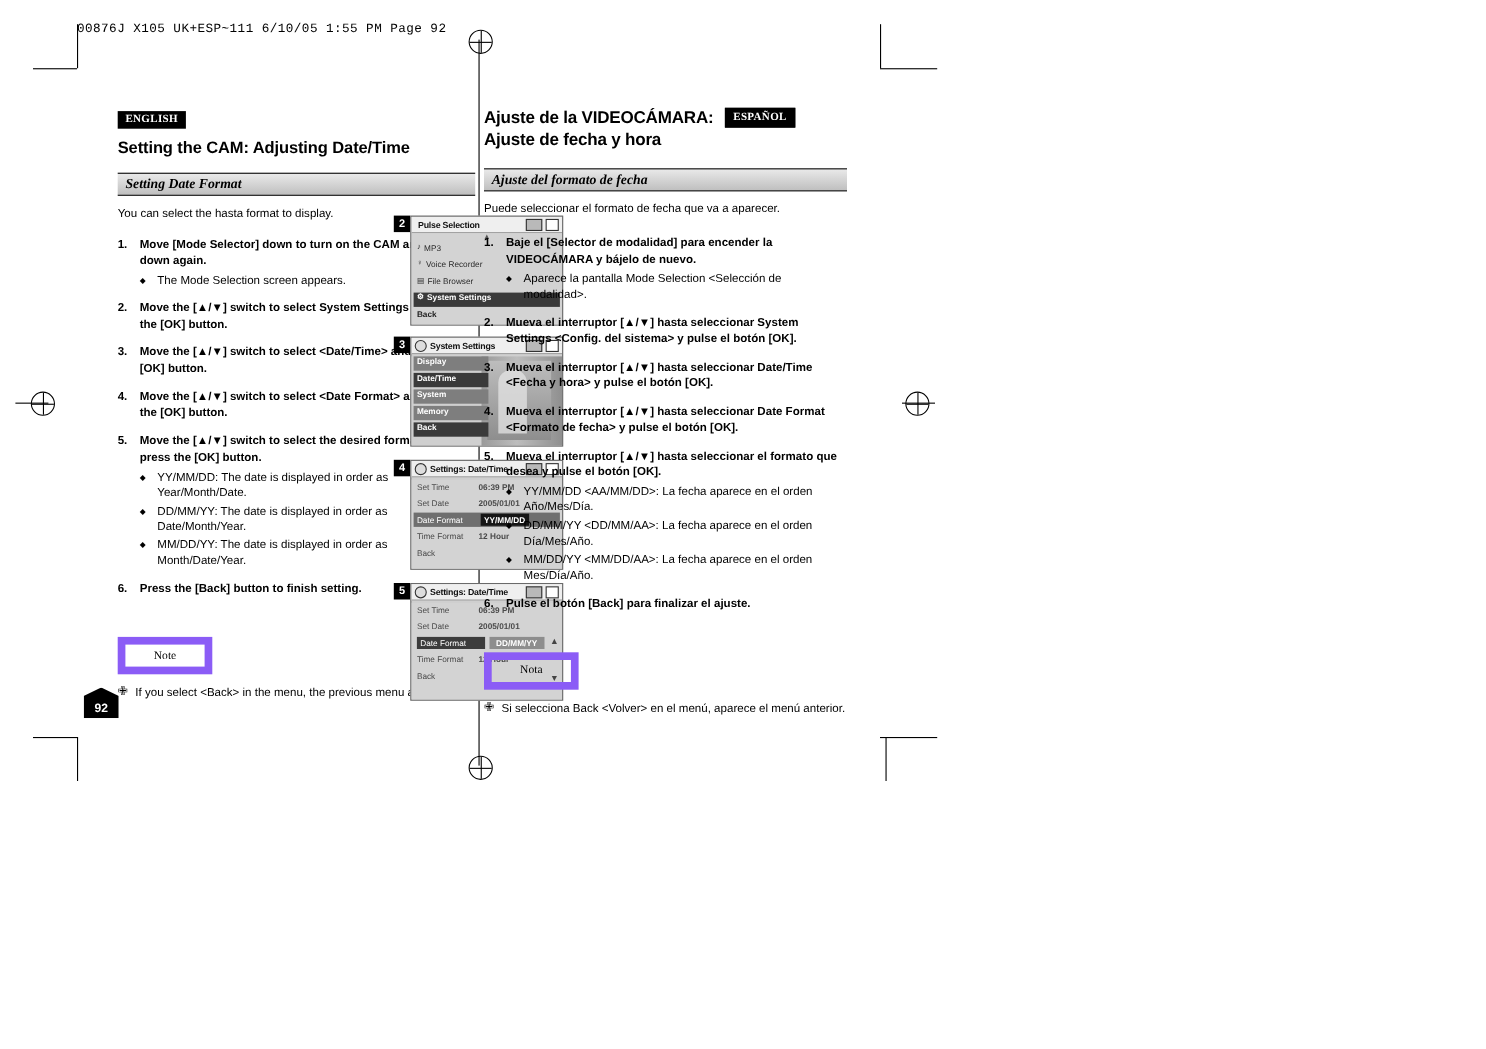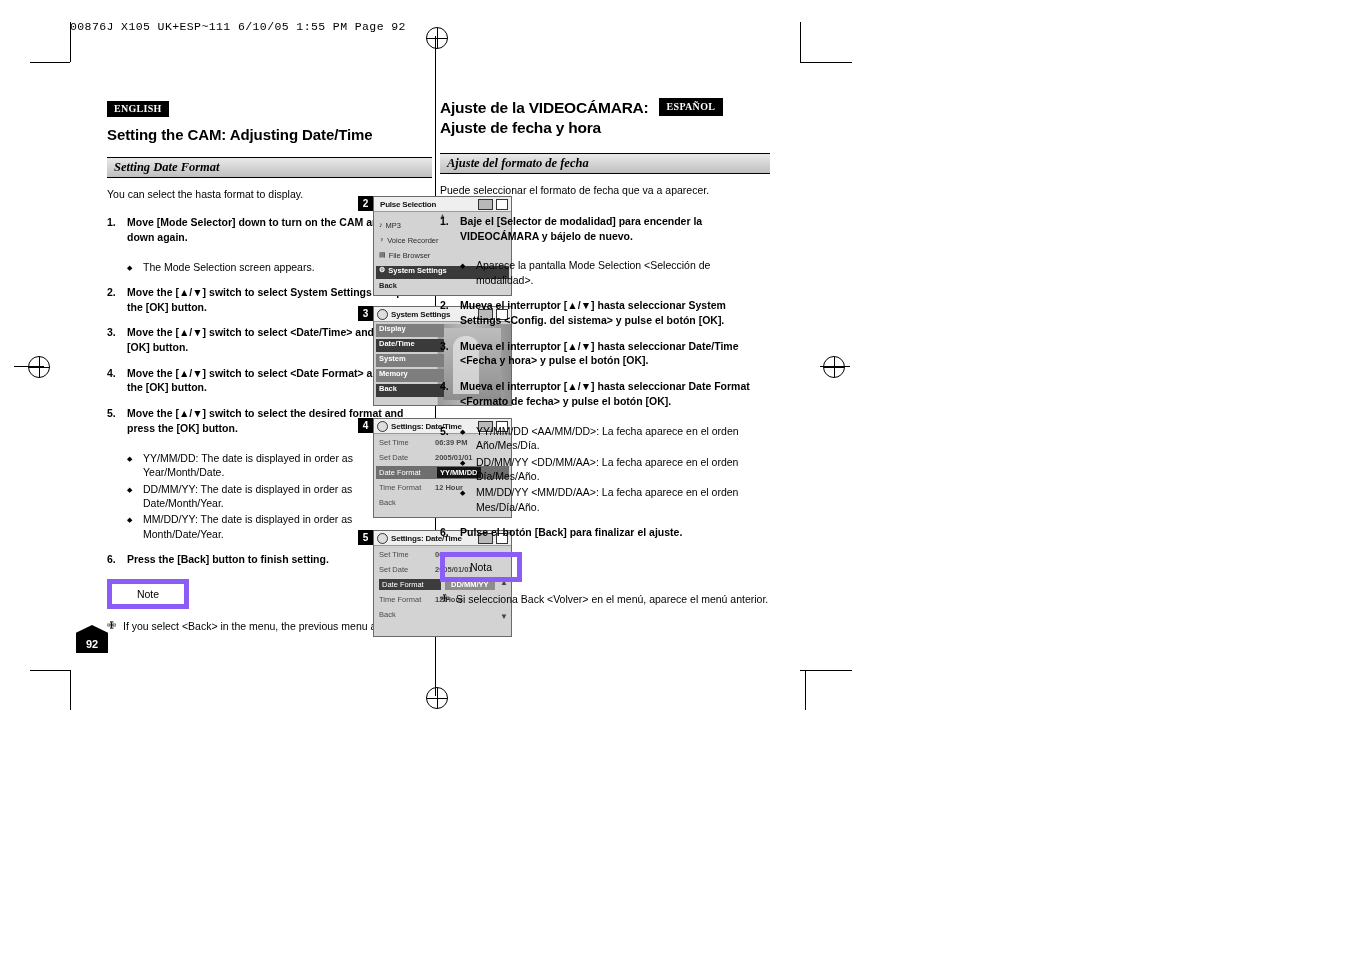--- a/index.html
+++ b/index.html
@@ -40,27 +40,27 @@
     border-top:1px solid #000;border-bottom:1px solid #000;
     height:19px;display:flex;align-items:center;padding-left:7px;
   }
   .secbar span{font-size:12.5px;font-weight:bold;font-style:italic;font-family:"Liberation Serif",serif;}
   .lead{font-size:10.5px;color:#000;margin-top:9px;line-height:1.35;}
 
   ol.steps{margin:14px 0 0 0;padding:0;list-style:none;}
   ol.steps>li{position:relative;padding-left:20px;margin-bottom:11px;font-size:10.5px;line-height:1.4;}
   ol.steps>li .num{position:absolute;left:0;top:0;font-weight:bold;}
   ol.steps>li .txt{font-weight:bold;}
-  ul.subs{margin:15px 0 0 0;padding:0;list-style:none;}
+  ul.subs{margin:3px 0 0 0;padding:0;list-style:none;}
   ul.subs li{position:relative;padding-left:16px;font-weight:normal;font-size:10.5px;line-height:1.38;margin-top:2px;}
   ul.subs li:before{content:"\25C6";position:absolute;left:0;top:0;font-size:7px;line-height:15px;}
 
   .note-box{
-    margin-top:12px;border:5px solid #8b5cf6;width:72px;height:20px;
-    display:flex;align-items:center;justify-content:center;font-size:10.5px;
+    margin-top:36px;border:7px solid #8b5cf6;width:72px;height:20px;
+    display:flex;align-items:center;justify-content:center;font-size:10.5px;font-family:Liberation Serif, serif;
   }
   .note-text{position:relative;padding-left:16px;font-size:10.5px;margin-top:10px;line-height:1.38;}
   .note-text:before{content:"\2719";position:absolute;left:0;top:-1px;font-size:11px;}
 
   
   .pagenum{
     position:absolute;left:76px;top:625px;width:32px;height:28px;
     background:#000;color:#fff;font-size:11px;font-weight:bold;
     display:flex;align-items:flex-end;justify-content:center;padding-bottom:3px;
     box-sizing:border-box;
@@ -367,20 +367,21 @@
       <li>
         <span class="num">3.</span>
         <span class="txt">Mueva el interruptor [▲/▼] hasta seleccionar Date/Time &lt;Fecha y hora&gt; y pulse el botón [OK].</span>
       </li>
       <li>
         <span class="num">4.</span>
         <span class="txt">Mueva el interruptor [▲/▼] hasta seleccionar Date Format &lt;Formato de fecha&gt; y pulse el botón [OK].</span>
       </li>
       <li>
         <span class="num">5.</span>
+        <span class="txt">Mueva el interruptor [▲/▼] hasta seleccionar el formato que desea y pulse el botón [OK].</span>
         <ul class="subs">
           <li>YY/MM/DD &lt;AA/MM/DD&gt;:  La fecha aparece en el orden Año/Mes/Día.</li>
           <li>DD/MM/YY &lt;DD/MM/AA&gt;:  La fecha aparece en el orden Día/Mes/Año.</li>
           <li>MM/DD/YY &lt;MM/DD/AA&gt;:  La fecha aparece en el orden Mes/Día/Año.</li>
         </ul>
       </li>
       <li>
         <span class="num">6.</span>
         <span class="txt">Pulse el botón [Back] para finalizar el ajuste.</span>
       </li>

